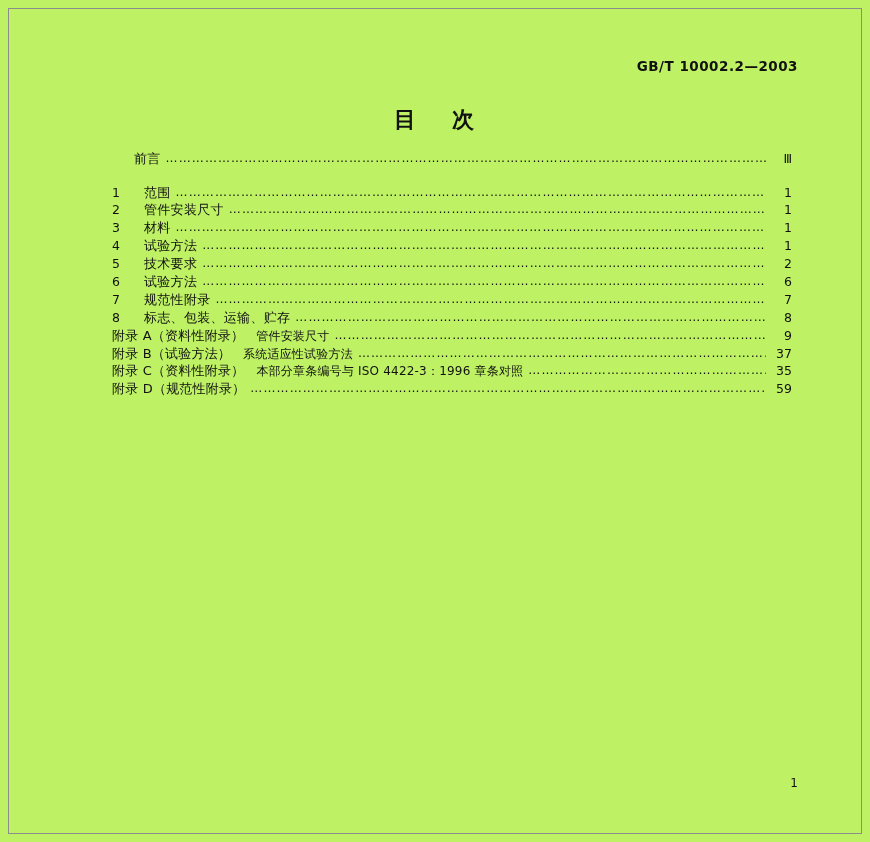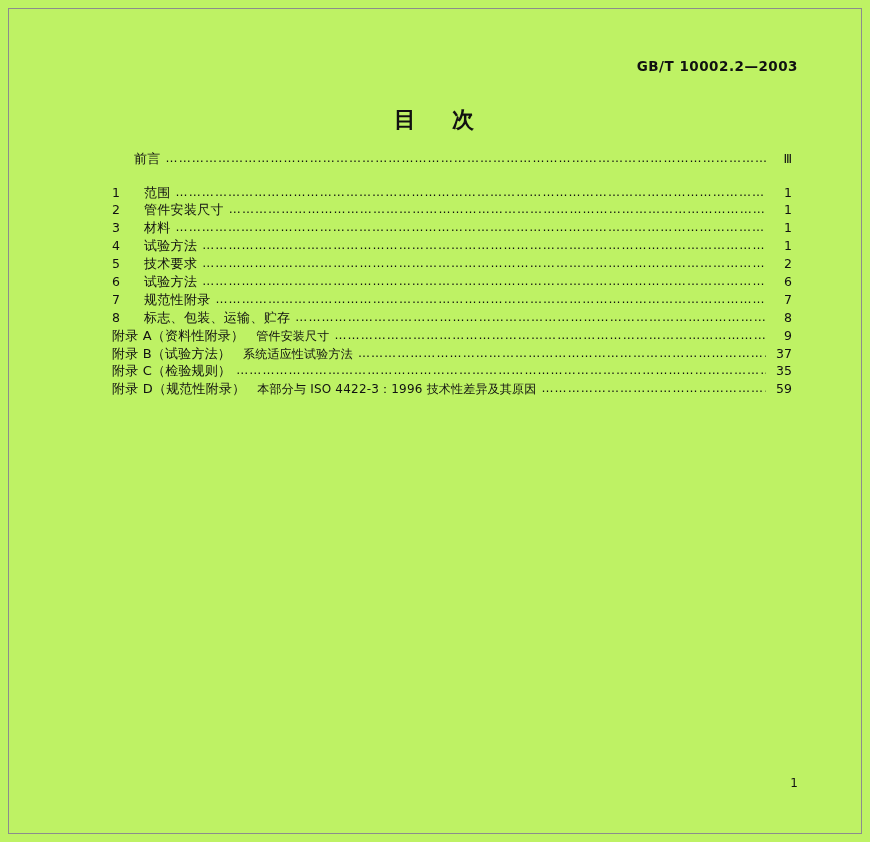--- a/index.html
+++ b/index.html
@@ -219,28 +219,28 @@
     </div>
 
     <div class="toc-row">
       <span class="annex-label">附录 B（试验方法）</span>
       <span class="annex-title">系统适应性试验方法</span>
       <span class="toc-leader">…………………………………………………………………………………………………………………………………………</span>
       <span class="toc-page">37</span>
     </div>
 
     <div class="toc-row">
-      <span class="annex-label">附录 C（检验规则）</span>
+      <span class="annex-label">附录 C（资料性附录）</span>
+      <span class="annex-title">本部分章条编号与 ISO 4422-3：1996 章条对照</span>
       <span class="toc-leader">…………………………………………………………………………………………………………………………………………</span>
       <span class="toc-page">35</span>
     </div>
 
     <div class="toc-row">
       <span class="annex-label">附录 D（规范性附录）</span>
-      <span class="annex-title">本部分与 ISO 4422-3：1996 技术性差异及其原因</span>
       <span class="toc-leader">…………………………………………………………………………………………………………………………………………</span>
       <span class="toc-page">59</span>
     </div>
 
   </div>
 
   <div class="page-number">1</div>
 
 </div>
 

